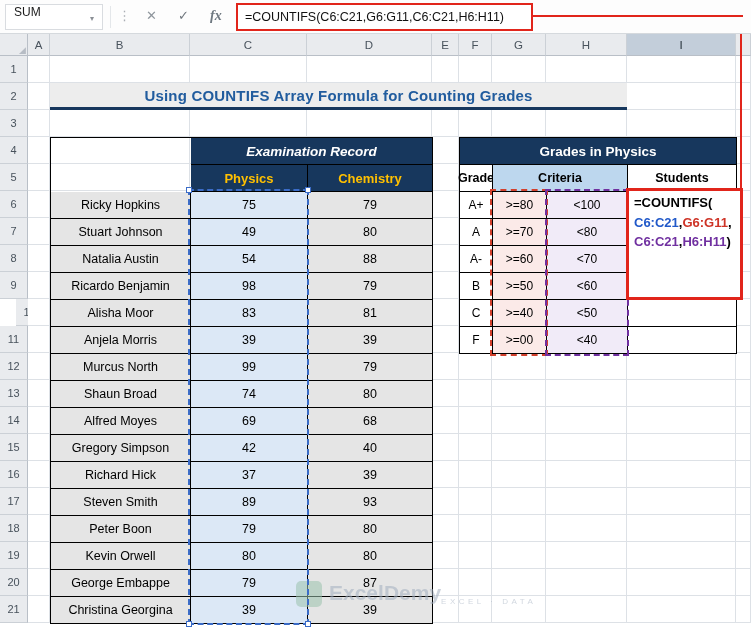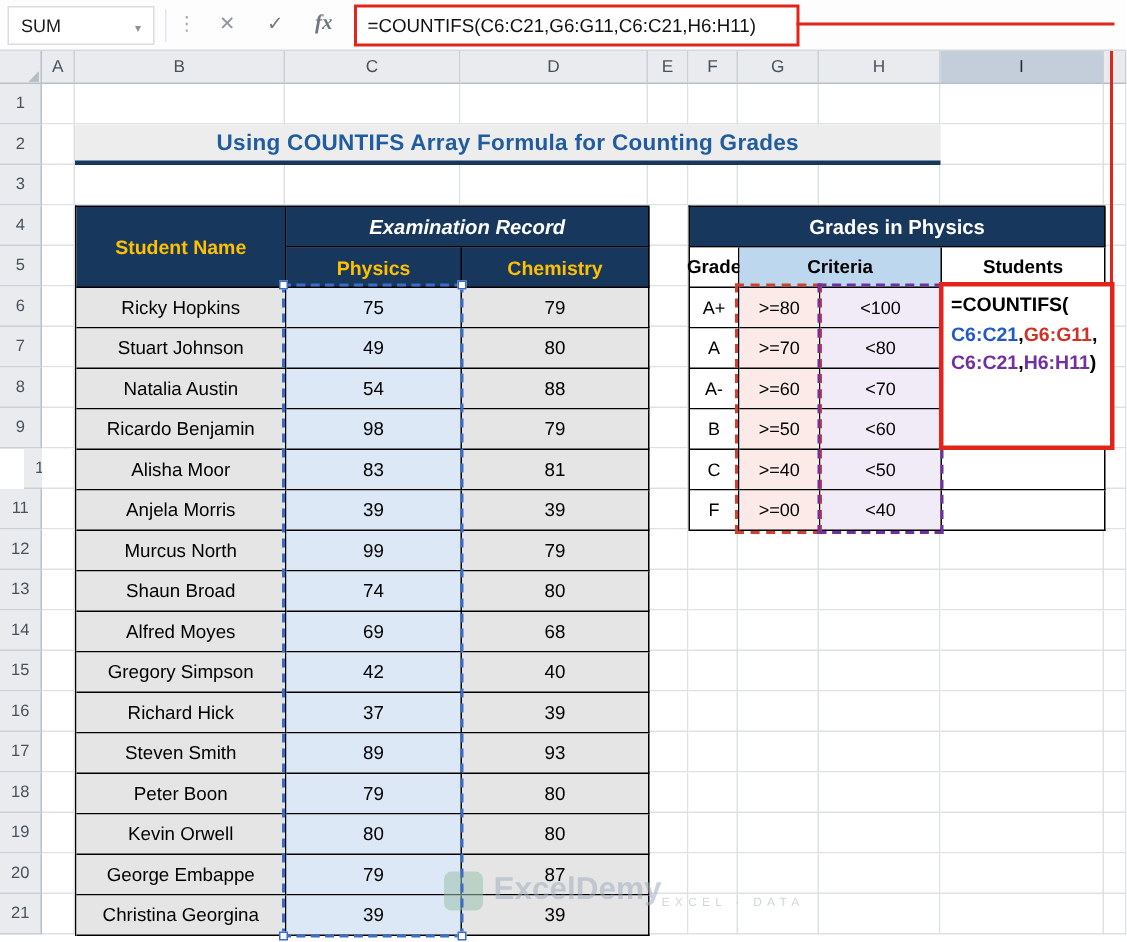--- a/index.html
+++ b/index.html
@@ -2,21 +2,21 @@
 <html><head>
 <meta charset="utf-8">
 <style>
   *{margin:0;padding:0;box-sizing:border-box}
   html,body{width:751px;height:628px}
   body{font-family:"Liberation Sans",sans-serif;background:#fff;position:relative;overflow:hidden}
   .abs{position:absolute}
 
   
   .fbar{position:absolute;left:0;top:0;width:751px;height:34px;background:#FDFDFD;border-bottom:1px solid #D5D9DD;z-index:40}
-  .namebox{position:absolute;left:5px;top:4px;width:98px;height:26px;border:1px solid #D9DCE0;background:#fff;display:flex;align-items:center;padding:0 8px;font-size:12px;color:#1a1a1a}
+  .namebox{position:absolute;left:5px;top:4px;width:98px;height:26px;border:1px solid #D9DCE0;background:#fff;display:flex;align-items:flex-start;padding:0 8px;font-size:12px;color:#1a1a1a}
   .nb-caret{position:absolute;right:8px;top:9px;font-size:8px;color:#8B9096}
   .vsep{position:absolute;left:110px;top:6px;width:1px;height:22px;background:#E4E7EA}
   .dots{position:absolute;left:118px;top:8px;font-size:13px;color:#A9AEB4}
   .fb-ico{position:absolute;top:8px;font-size:13px;color:#8E959C}
   .ico-cancel{left:146px}
   .ico-confirm{left:178px;color:#70777E}
   .ico-fx{left:210px;font-style:italic;font-weight:bold;color:#6E7880;font-family:"Liberation Serif",serif;font-size:14px}
   .fb-red{position:absolute;left:236px;top:3px;width:297px;height:28px;border:2px solid #E1251B;background:#fff;display:flex;align-items:center;padding-left:7px;font-size:12.5px;color:#111;z-index:41;white-space:nowrap;overflow:hidden}
 
   
@@ -348,21 +348,20 @@
       <div class="gcell" style="left: 459px; top: 596px; width: 33px; height: 27px;"></div>
       <div class="gcell" style="left: 492px; top: 596px; width: 54px; height: 27px;"></div>
       <div class="gcell" style="left: 546px; top: 596px; width: 81px; height: 27px;"></div>
       <div class="gcell" style="left: 627px; top: 596px; width: 109px; height: 27px;"></div>
       <div class="gcell" style="left: 736px; top: 596px; width: 15px; height: 27px;"></div>
     </div>
 
   <div class="title-cell abs">Using COUNTIFS Array Formula for Counting Grades</div>
 
   <div class="stu-table abs">
-    <div class="cell hdr-navy gold name-h">Student Name</div>
     <div class="cell hdr-navy whitetxt italic group-h">Examination Record</div>
     <div class="cell hdr-navy gold phys-h">Physics</div>
     <div class="cell hdr-navy gold chem-h">Chemistry</div>
     <div class="st-body">
         <div class="st-row">
           <div class="st-c w-name">Ricky Hopkins</div>
           <div class="st-c w-phys sel-fill-blue">75</div>
           <div class="st-c w-chem">79</div>
         </div>
         <div class="st-row">

